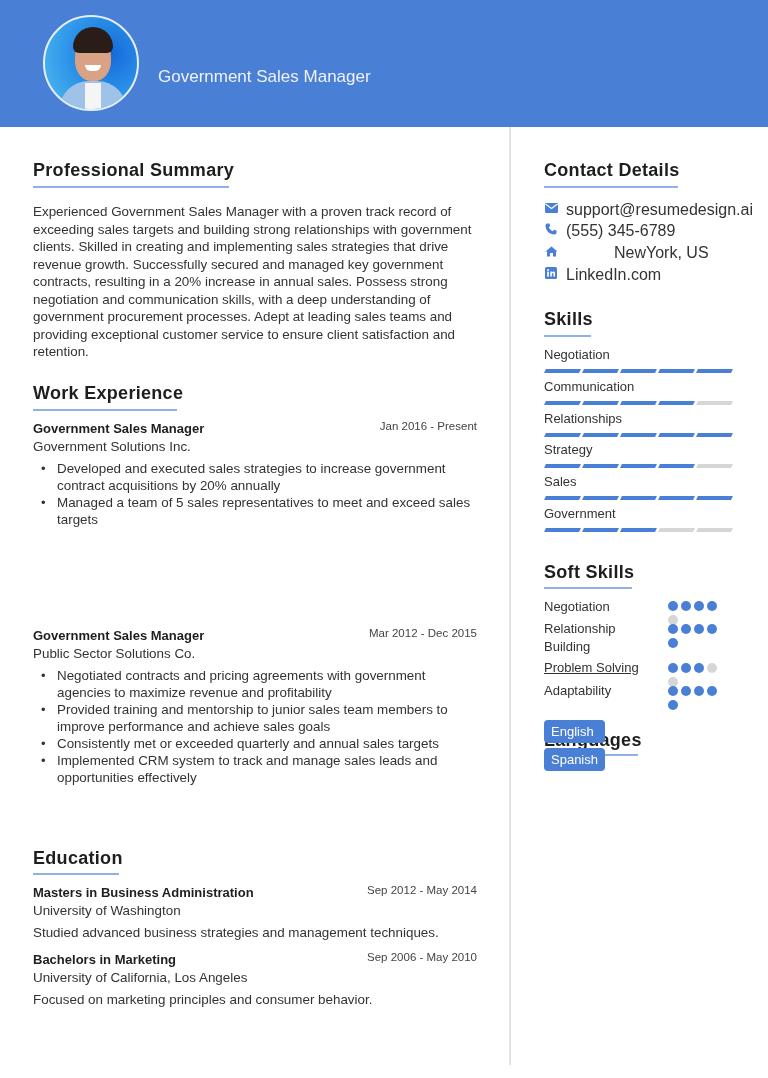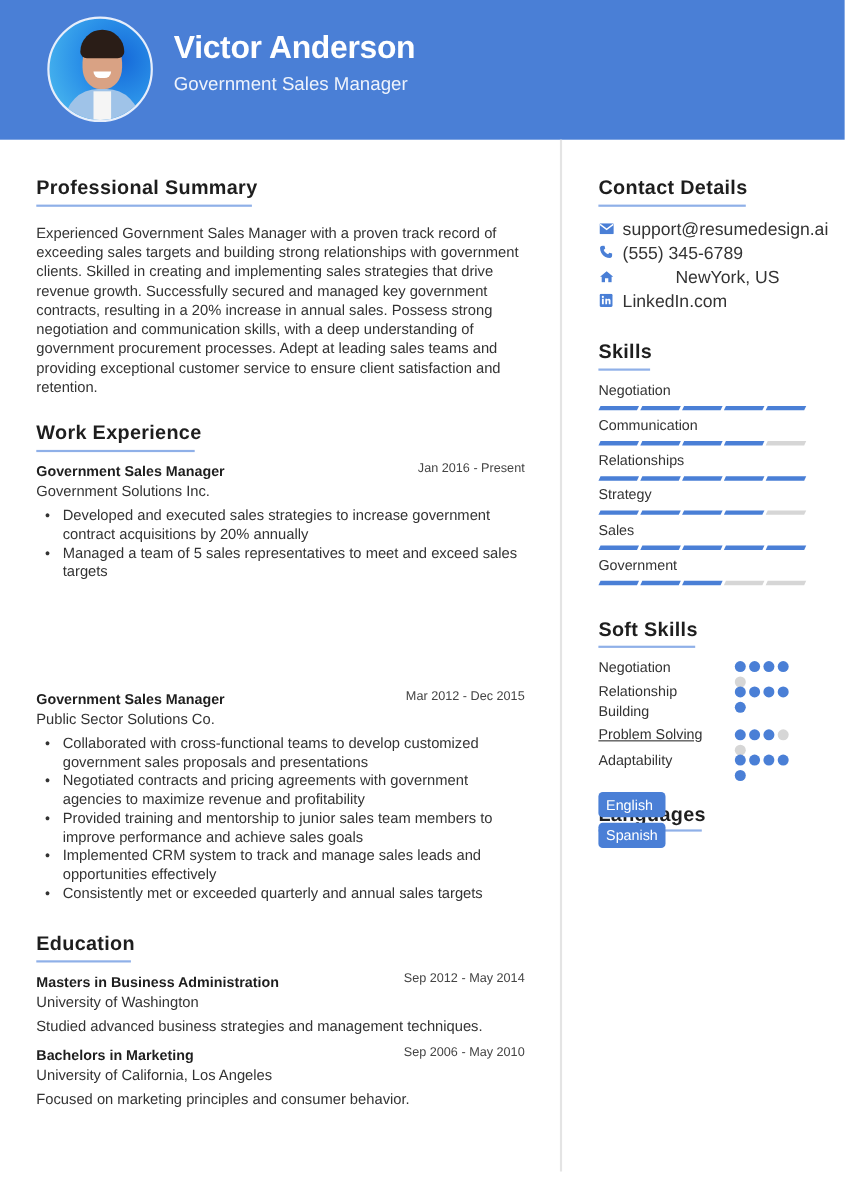--- a/index.html
+++ b/index.html
@@ -42,21 +42,20 @@
 <body>
 
 <div class="header">
   <div class="avatar">
     <div class="shirt"></div>
     <div class="tee"></div>
     <div class="face"></div>
     <div class="hair"></div>
     <div class="smile"></div>
   </div>
-  <div class="name">Victor Anderson</div>
   <div class="title">Government Sales Manager</div>
 </div>
 
 <div class="divider"></div>
 
 <div class="left">
 
   <div class="sec-title" style="left:0;top:160px;">Professional Summary</div>
   <div class="sec-line" style="left:0;top:186px;width:196px;"></div>
   <div class="para" style="left:0;top:203px;width:444px;">Experienced Government Sales Manager with a proven track record of exceeding sales targets and building strong relationships with government clients. Skilled in creating and implementing sales strategies that drive revenue growth. Successfully secured and managed key government contracts, resulting in a 20% increase in annual sales. Possess strong negotiation and communication skills, with a deep understanding of government procurement processes. Adept at leading sales teams and providing exceptional customer service to ensure client satisfaction and retention.</div>
@@ -72,25 +71,24 @@
       <li>Developed and executed sales strategies to increase government contract acquisitions by 20% annually</li>
       <li>Managed a team of 5 sales representatives to meet and exceed sales targets</li>
     </ul>
   </div>
 
   <div>
     <div class="job-title" style="left:0;top:628px;">Government Sales Manager</div>
     <div class="job-date" style="top:627px;">Mar 2012 - Dec 2015</div>
     <div class="company" style="left:0;top:646px;">Public Sector Solutions Co.</div>
     <ul class="bullets" style="top:667px;">
-      <li>Collaborated with cross-functional teams to develop customized government sales proposals and presentations</li>
       <li>Negotiated contracts and pricing agreements with government agencies to maximize revenue and profitability</li>
       <li>Provided training and mentorship to junior sales team members to improve performance and achieve sales goals</li>
+      <li>Consistently met or exceeded quarterly and annual sales targets</li>
       <li>Implemented CRM system to track and manage sales leads and opportunities effectively</li>
-      <li>Consistently met or exceeded quarterly and annual sales targets</li>
     </ul>
   </div>
 
   <div class="sec-title" style="left:0;top:848px;">Education</div>
   <div class="sec-line" style="left:0;top:873px;width:86px;"></div>
 
   <div>
     <div class="job-title" style="left:0;top:885px;">Masters in Business Administration</div>
     <div class="job-date" style="top:884px;">Sep 2012 - May 2014</div>
     <div class="company" style="left:0;top:903px;">University of Washington</div>

